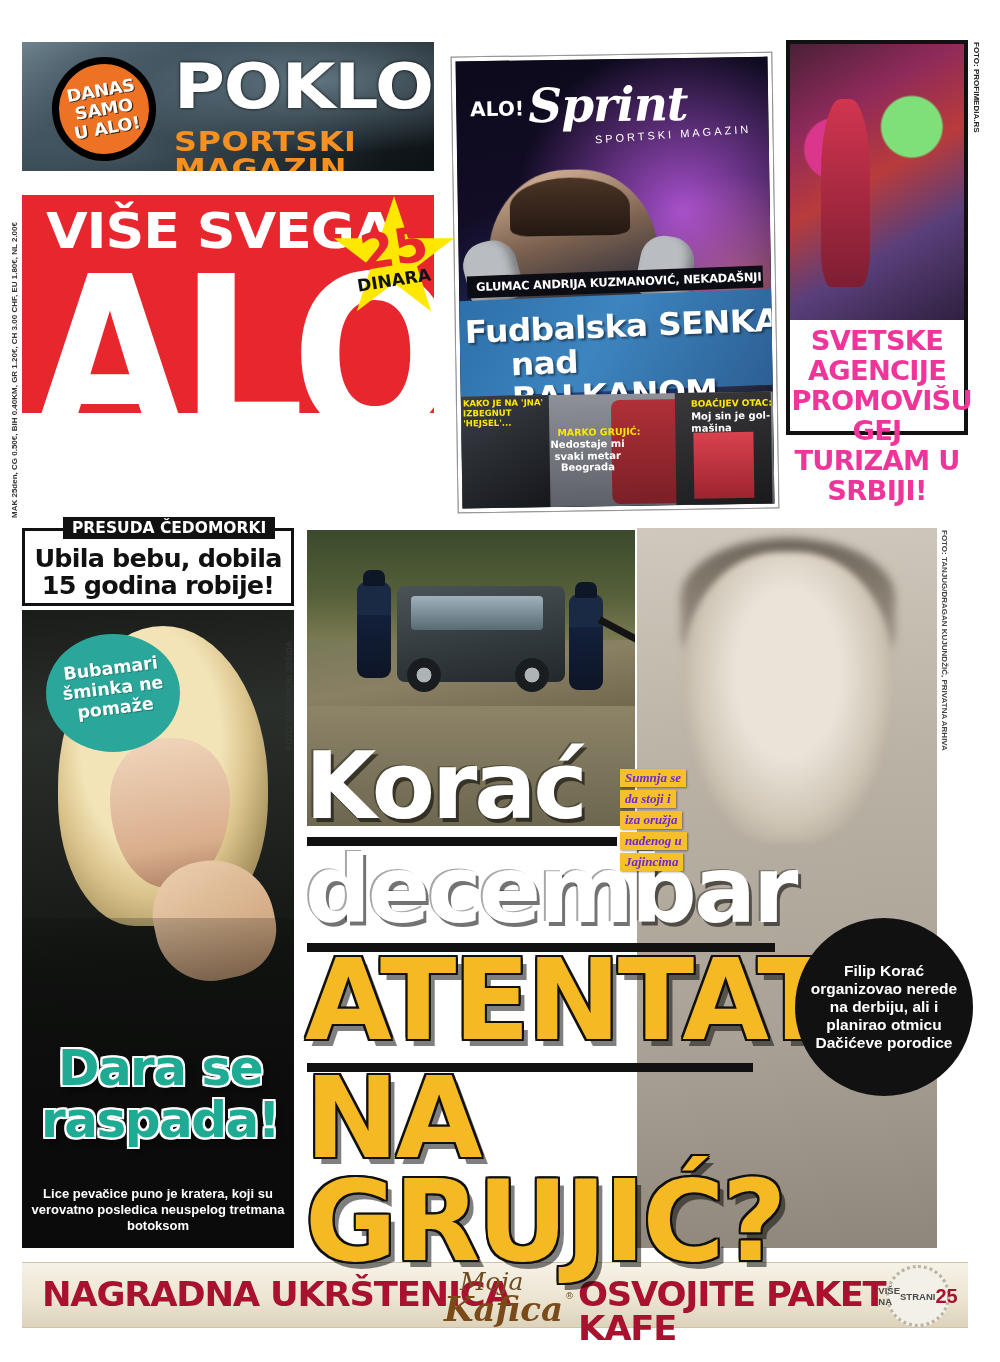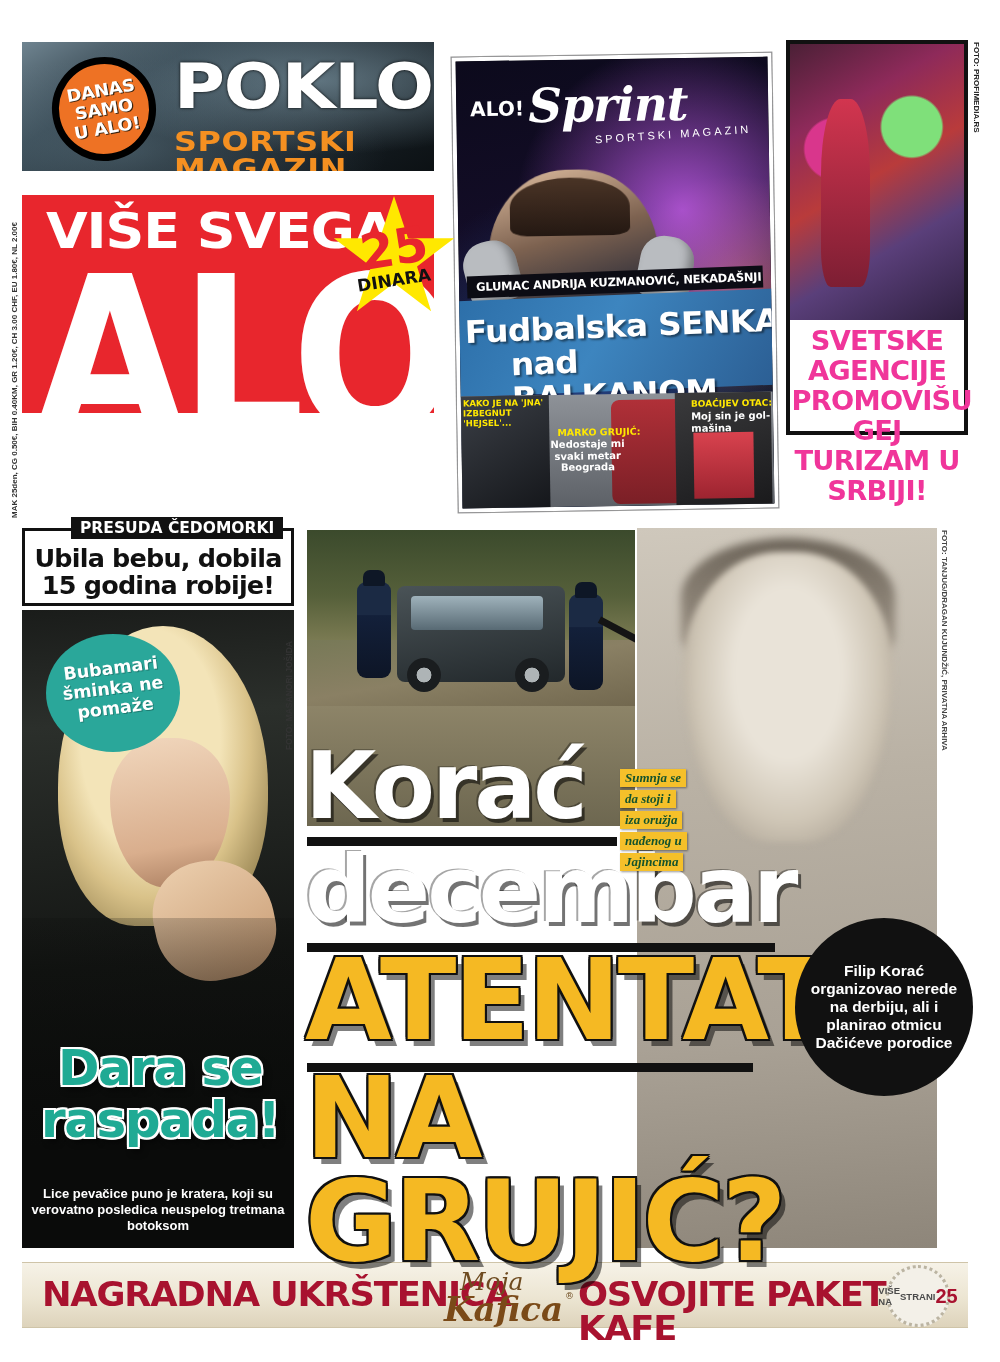--- a/index.html
+++ b/index.html
@@ -222,21 +222,21 @@
     font-size:8px; font-weight:bold; color:#222;
     font-family:"Liberation Sans", sans-serif;
   }
 
   
   #presuda-box {
     position:absolute; left:22px; top:528px; width:272px; height:78px;
     border:3px solid #111; background:#fff;
   }
   #presuda-kicker {
-    position:absolute; left:46px; top:-14px; background:#111; color:#fff;
+    position:absolute; left:38px; top:-14px; background:#111; color:#fff;
     font-weight:bold; font-size:15.5px; padding:2px 9px;
     font-family:"DejaVu Sans", sans-serif; white-space:nowrap;
   }
   #presuda-head {
     position:absolute; left:0; right:0; top:14px; text-align:center;
     color:#111; font-weight:bold; font-size:25px; line-height:27px;
     font-family:"DejaVu Sans", sans-serif; letter-spacing:-.8px;
     transform:scaleX(1.02);
   }
 
@@ -366,21 +366,21 @@
   #hl-2 { position:absolute; left:0; top:104px; font-size:92px; }
   #hl-2-bar { position:absolute; left:2px; top:198px; width:468px; height:9px; background:#111; }
   #hl-3 { position:absolute; left:0; top:204px; font-size:112px; }
   #hl-3-bar { position:absolute; left:2px; top:318px; width:446px; height:9px; background:#111; }
   #hl-4 { position:absolute; left:0; top:322px; font-size:112px; }
 
   #yellow-note {
     position:absolute; left:620px; top:768px; width:96px; z-index:9;
   }
   #yellow-note .ln {
-    background:#f5c02a; color:#14532d; font-style:italic; font-weight:bold;
+    background:#f5c02a; color:#6d28d9; font-style:italic; font-weight:bold;
     font-size:13px; line-height:16px; padding:1px 5px; margin-bottom:2px;
     display:inline-block; font-family:"Liberation Serif", serif;
     box-shadow:1px 1px 2px rgba(0,0,0,.4);
   }
   #black-circle {
     position:absolute; left:795px; top:918px; width:178px; height:178px;
     background:#111; border-radius:50%; z-index:9;
     display:flex; align-items:center; justify-content:center;
   }
   #black-circle-text {

